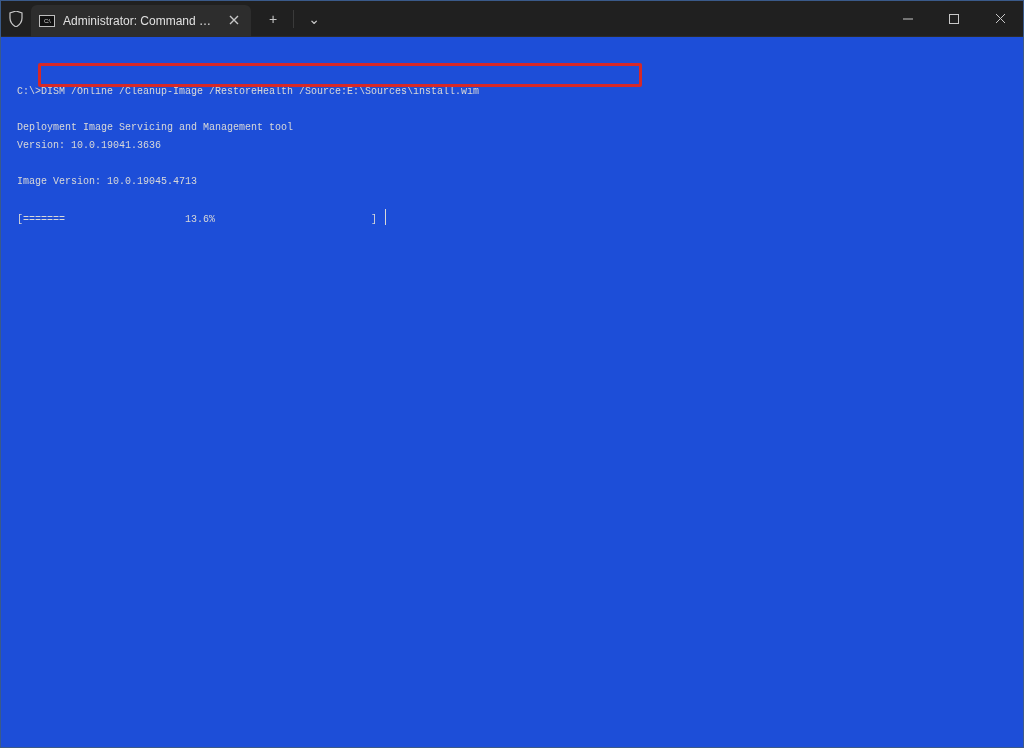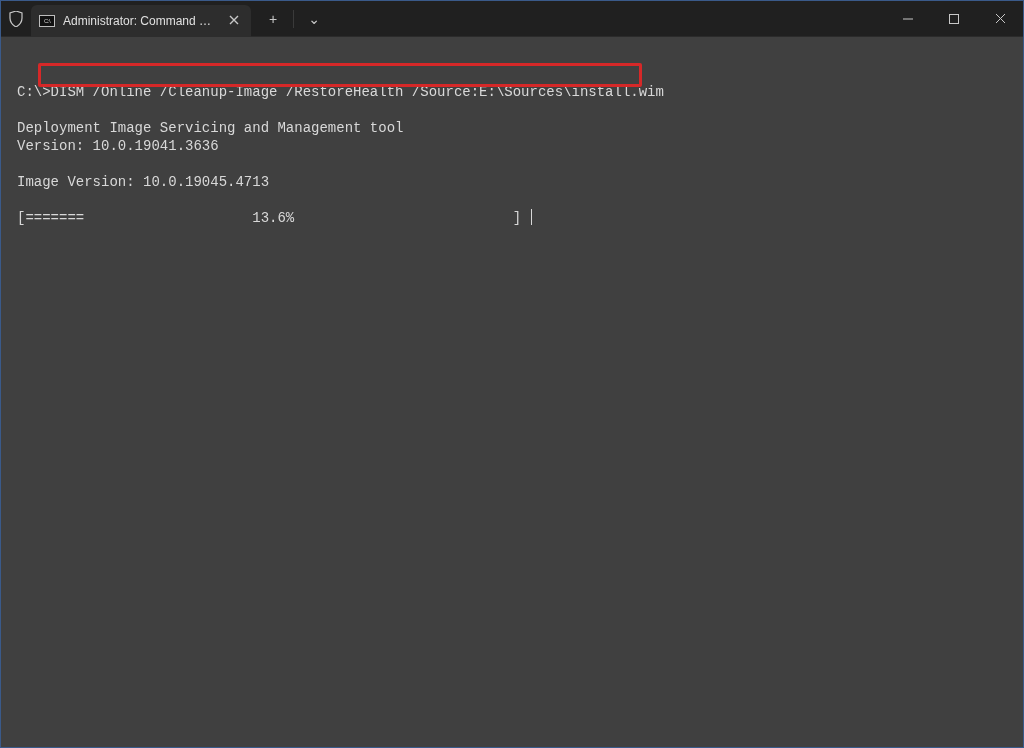--- a/index.html
+++ b/index.html
@@ -111,26 +111,26 @@
     align-items: center;
     justify-content: center;
     color: #c8c8c8;
     cursor: pointer;
   }
   .window-controls .ctrl svg { display: block; }
 
   
   .terminal {
     position: relative;
-    background: #404040;
+    background: #1d4ed8;
     color: #d8d8d8;
     width: 100%;
     height: calc(100% - 36px);
     padding: 28px 10px 10px 16px;
-    font-size: 14px;
+    font-size: 10px;
     line-height: 18px;
     white-space: pre;
     letter-spacing: 0px;
   }
   .highlight-box {
     position: absolute;
     border: 3px solid #d62828;
     border-radius: 2px;
     top: 26px;
     left: 37px;

